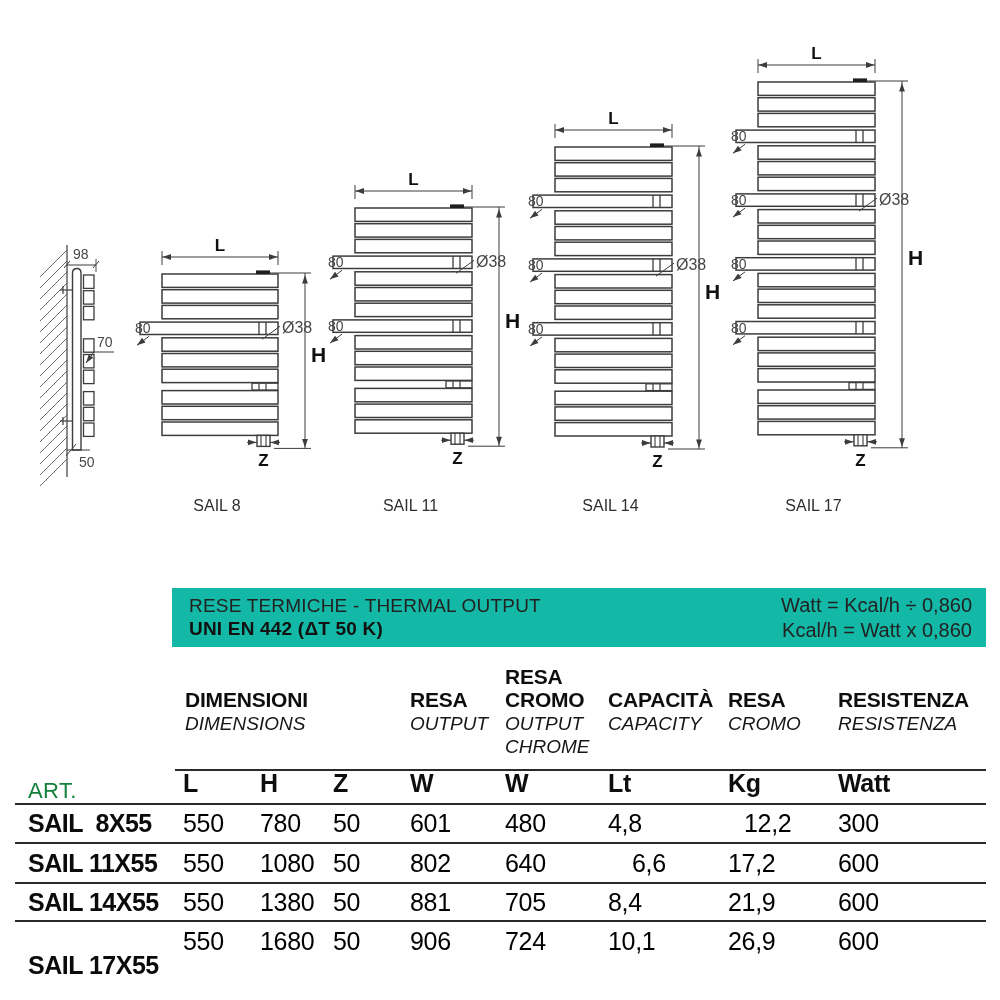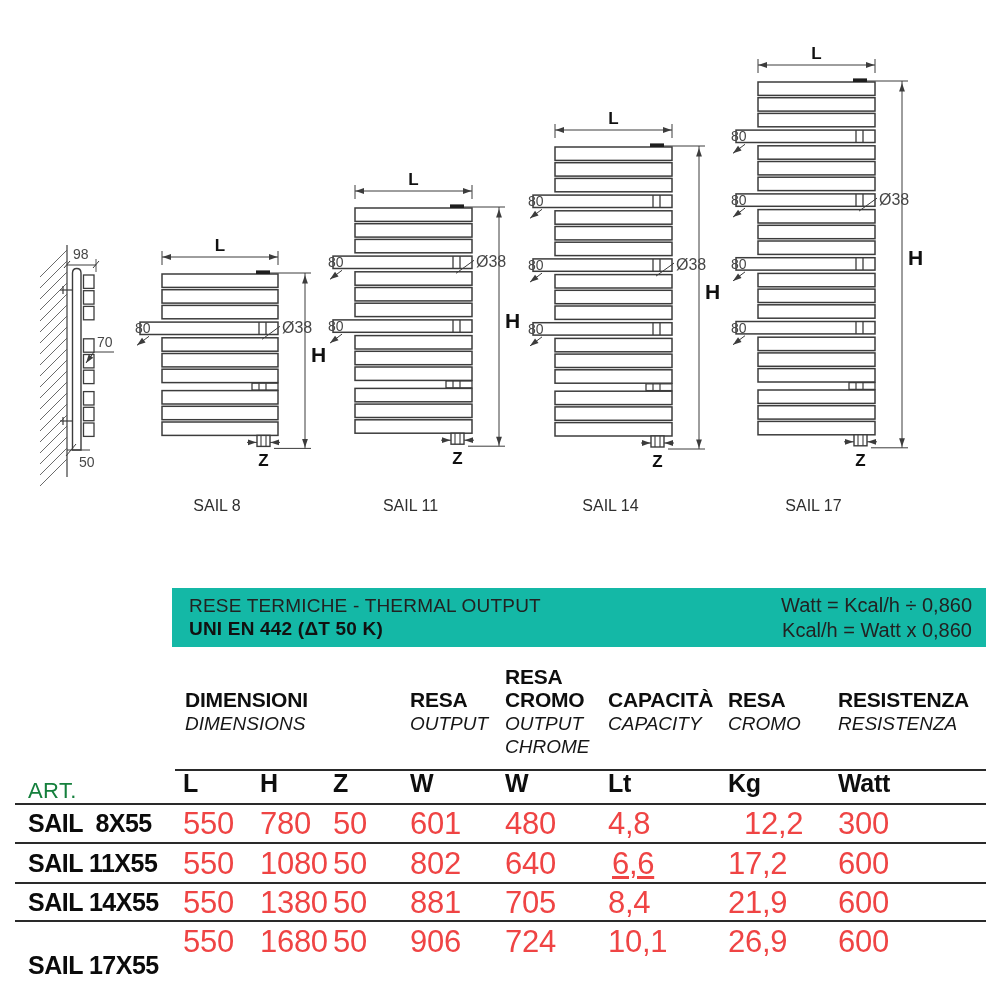--- a/index.html
+++ b/index.html
@@ -14,21 +14,21 @@
   .bar-line2{font-size:19px;font-weight:700;letter-spacing:.2px;color:#111;}
   .bar-right{text-align:right;line-height:1.25;}
   .bar-f1,.bar-f2{font-size:20px;color:#222;}
   .tbl{position:absolute;left:0;top:0;width:1000px;height:1000px;}
   .cell{position:absolute;white-space:pre;}
   .g-bold{font-size:21px;font-weight:700;letter-spacing:-0.2px;color:#0e0e0e;line-height:22px;}
   .g-it{font-size:19px;font-style:italic;color:#161616;line-height:20px;}
   .art-h{font-size:22px;font-weight:400;letter-spacing:.4px;color:#15803d;}
   .unit{font-size:25px;font-weight:700;letter-spacing:-0.3px;color:#0e0e0e;line-height:25px;}
   .rname{font-size:25px;font-weight:700;letter-spacing:-0.5px;color:#0b0b0b;line-height:25px;}
-  .rval{font-size:31px;font-weight:400;letter-spacing:-0.3px;color:#ef4444;line-height:25px;}
+  .rval{font-size:25px;font-weight:400;letter-spacing:-0.3px;color:#000000;line-height:25px;}
   .hline{position:absolute;background:#2a2a2a;}
 </style>
 </head>
 <body>
 
 <div class="canvas">
 
   <svg id="diagram-svg" width="1000" height="560" viewBox="0 0 1000 560">
       <rect x="162" y="274" width="116" height="13.4" fill="#fff" stroke="#3c3c3c" stroke-width="1.5"></rect>
       <rect x="162" y="289.7" width="116" height="13.4" fill="#fff" stroke="#3c3c3c" stroke-width="1.5"></rect>
@@ -354,21 +354,21 @@
         <span class="cell rval" style="left: 505px; top: 811px;">480</span>
         <span class="cell rval" style="left: 608px; top: 811px;">4,8</span>
         <span class="cell rval" style="left: 744px; top: 811px;">12,2</span>
         <span class="cell rval" style="left: 838px; top: 811px;">300</span>
         <span class="cell rname" style="left: 28px; top: 851px;">SAIL 11X55</span>
         <span class="cell rval" style="left: 183px; top: 851px;">550</span>
         <span class="cell rval" style="left: 260px; top: 851px;">1080</span>
         <span class="cell rval" style="left: 333px; top: 851px;">50</span>
         <span class="cell rval" style="left: 410px; top: 851px;">802</span>
         <span class="cell rval" style="left: 505px; top: 851px;">640</span>
-        <span class="cell rval" style="left: 612px; top: 851px; text-decoration: underline;">6,6</span>
+        <span class="cell rval" style="left: 632px; top: 851px;">6,6</span>
         <span class="cell rval" style="left: 728px; top: 851px;">17,2</span>
         <span class="cell rval" style="left: 838px; top: 851px;">600</span>
         <span class="cell rname" style="left: 28px; top: 890px;">SAIL 14X55</span>
         <span class="cell rval" style="left: 183px; top: 890px;">550</span>
         <span class="cell rval" style="left: 260px; top: 890px;">1380</span>
         <span class="cell rval" style="left: 333px; top: 890px;">50</span>
         <span class="cell rval" style="left: 410px; top: 890px;">881</span>
         <span class="cell rval" style="left: 505px; top: 890px;">705</span>
         <span class="cell rval" style="left: 608px; top: 890px;">8,4</span>
         <span class="cell rval" style="left: 728px; top: 890px; text-align: right;">21,9</span>

